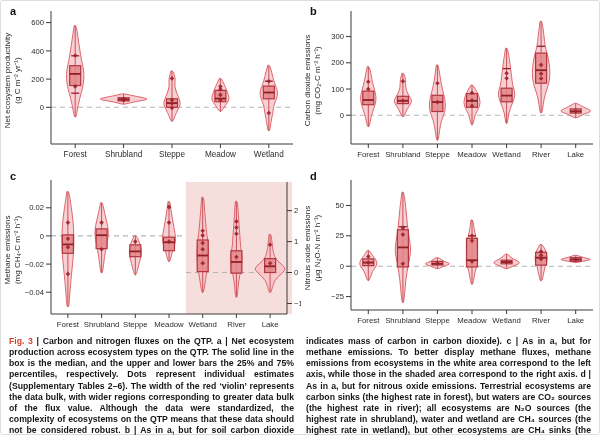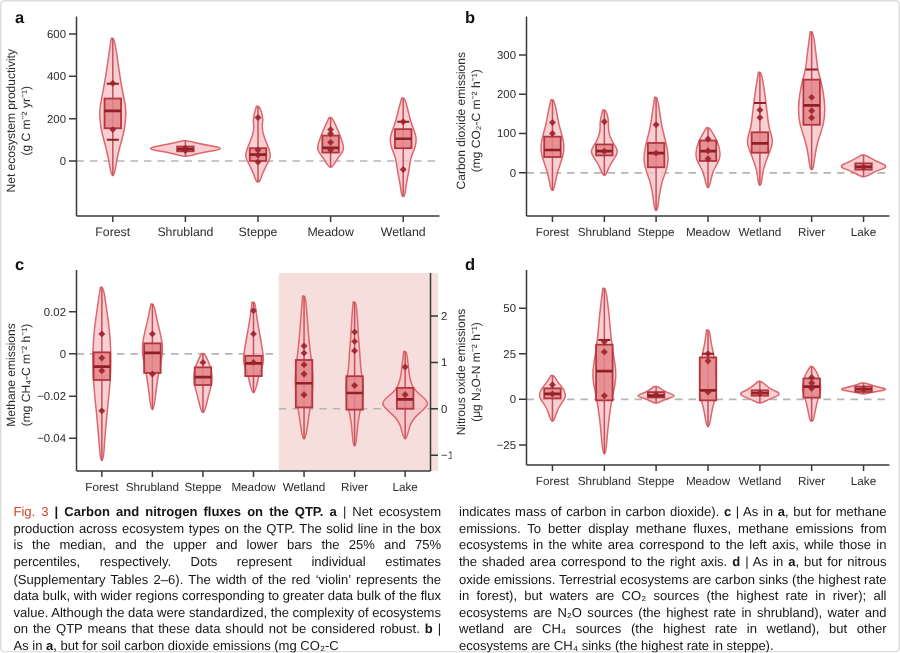--- a/index.html
+++ b/index.html
@@ -3,23 +3,23 @@
 <meta charset="utf-8">
 <style>
   html,body{margin:0;padding:0;background:#fff;}
   body{width:600px;height:435px;overflow:hidden;font-family:"Liberation Sans",sans-serif;}
   .fig{width:600px;height:435px;box-sizing:border-box;border:1px solid #ddd;border-radius:3px;background:#fff;}
   .panels{display:grid;grid-template-columns:300px 300px;grid-template-rows:165px 165px;}
   .panel{width:300px;height:165px;}
   .panel svg{display:block;}
   .caption{display:flex;gap:12px;padding:5px 8px 0 8px;}
   .caption .col{width:286px;font-size:8.7px;line-height:1.28;color:#151515;text-align:justify;}
-  .seg-fig{color:#d5432e;font-weight:400;}
+  .seg-fig{color:#d5432e;font-weight:700;}
   .seg-b{font-weight:700;}
-  .seg-n{font-weight:400;}
+  .seg-n{font-weight:700;}
   text{font-family:"Liberation Sans",sans-serif;}
 </style>
 </head>
 <body>
 
 <div class="fig">
   <div class="panels">
     <div class="panel">
         <svg width="300" height="165" viewBox="0 0 300 165">
           <line x1="50" x2="292" y1="106.3" y2="106.3" stroke="#b5b5b5" stroke-width="1.1" stroke-dasharray="5 4"></line>

